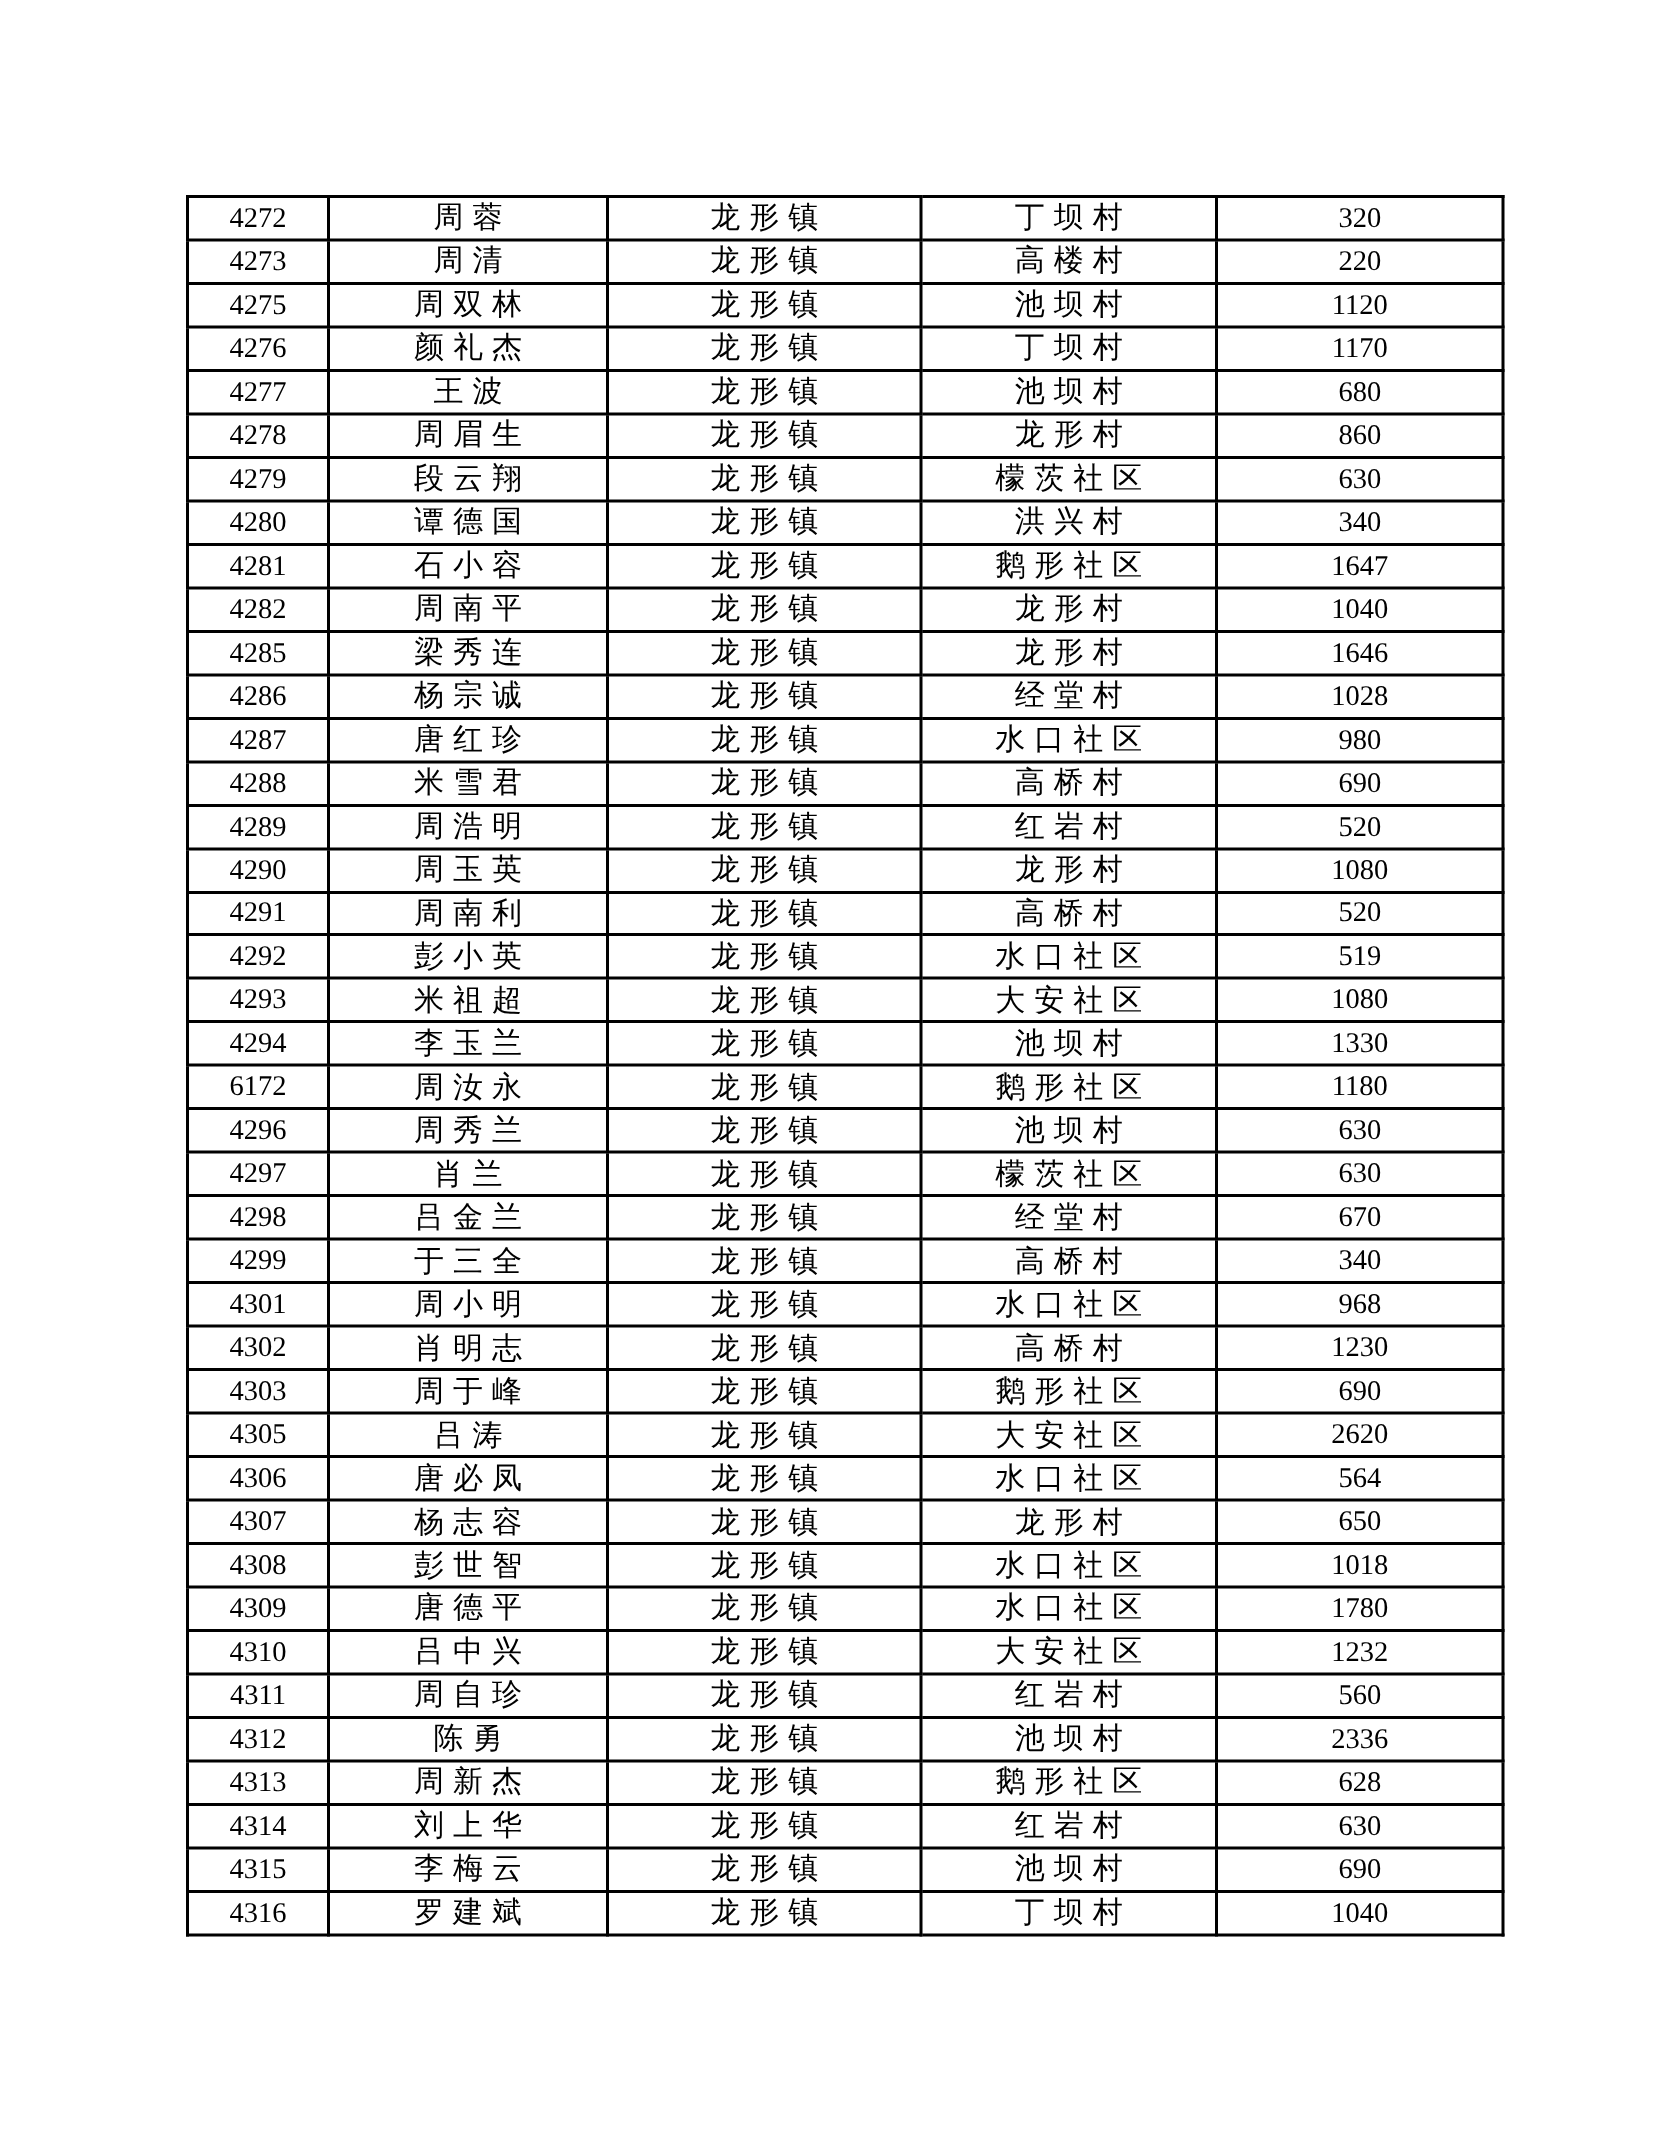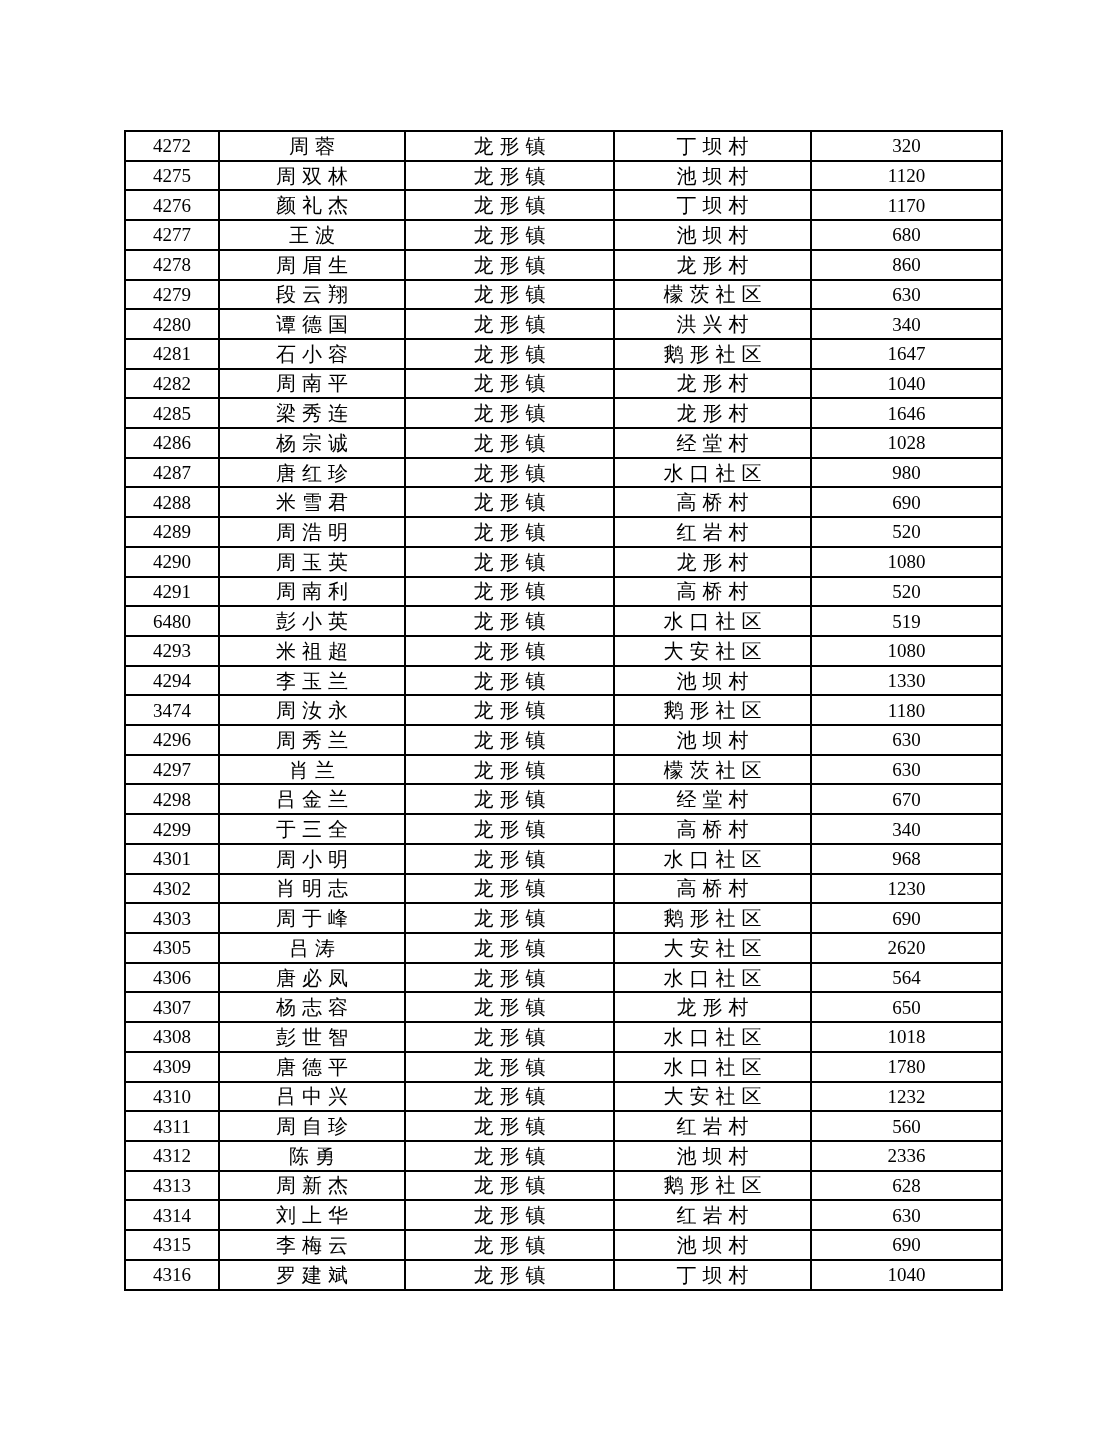--- a/index.html
+++ b/index.html
@@ -54,20 +54,27 @@
     </colgroup>
     <tbody>
         <tr>
           <td>4272</td>
           <td class="cjk">周蓉</td>
           <td class="cjk">龙形镇</td>
           <td class="cjk">丁坝村</td>
           <td>320</td>
         </tr>
         <tr>
+          <td>4273</td>
+          <td class="cjk">周清</td>
+          <td class="cjk">龙形镇</td>
+          <td class="cjk">高楼村</td>
+          <td>220</td>
+        </tr>
+        <tr>
           <td>4275</td>
           <td class="cjk">周双林</td>
           <td class="cjk">龙形镇</td>
           <td class="cjk">池坝村</td>
           <td>1120</td>
         </tr>
         <tr>
           <td>4276</td>
           <td class="cjk">颜礼杰</td>
           <td class="cjk">龙形镇</td>
@@ -159,42 +166,42 @@
           <td>1080</td>
         </tr>
         <tr>
           <td>4291</td>
           <td class="cjk">周南利</td>
           <td class="cjk">龙形镇</td>
           <td class="cjk">高桥村</td>
           <td>520</td>
         </tr>
         <tr>
-          <td>6480</td>
+          <td>4292</td>
           <td class="cjk">彭小英</td>
           <td class="cjk">龙形镇</td>
           <td class="cjk">水口社区</td>
           <td>519</td>
         </tr>
         <tr>
           <td>4293</td>
           <td class="cjk">米祖超</td>
           <td class="cjk">龙形镇</td>
           <td class="cjk">大安社区</td>
           <td>1080</td>
         </tr>
         <tr>
           <td>4294</td>
           <td class="cjk">李玉兰</td>
           <td class="cjk">龙形镇</td>
           <td class="cjk">池坝村</td>
           <td>1330</td>
         </tr>
         <tr>
-          <td>3474</td>
+          <td>6172</td>
           <td class="cjk">周汝永</td>
           <td class="cjk">龙形镇</td>
           <td class="cjk">鹅形社区</td>
           <td>1180</td>
         </tr>
         <tr>
           <td>4296</td>
           <td class="cjk">周秀兰</td>
           <td class="cjk">龙形镇</td>
           <td class="cjk">池坝村</td>

